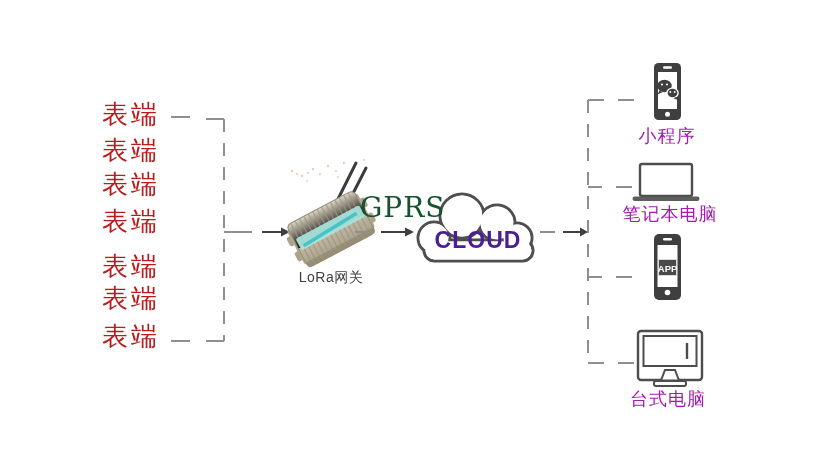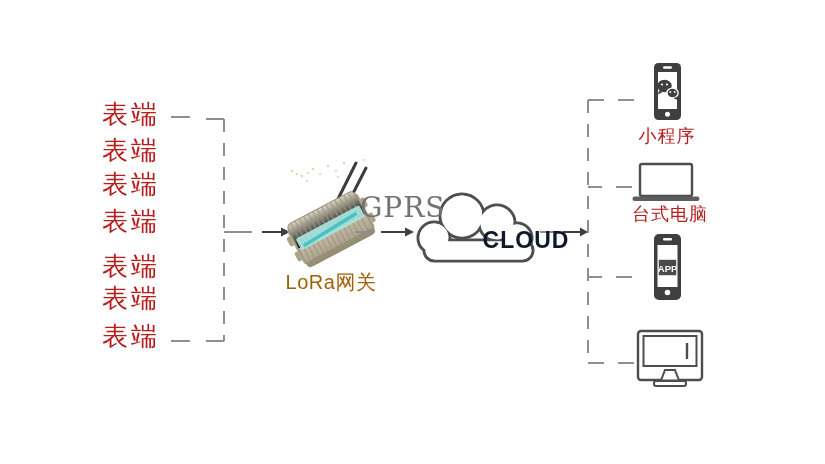--- a/index.html
+++ b/index.html
@@ -8,32 +8,32 @@
     overflow:hidden;font-family:"Liberation Sans","DejaVu Sans",sans-serif;
   }
   .stage svg{position:absolute;left:0;top:0;}
   .lbl{position:absolute;white-space:nowrap;}
   .meter{
     left:102px;font-family:"DejaVu Serif","Liberation Serif",serif;
     font-size:26px;line-height:28px;color:#b91c1c;letter-spacing:3px;
   }
   .gprs{
     left:360px;top:191px;font-family:"DejaVu Serif","Liberation Serif",serif;
-    font-size:28px;color:#737373;letter-spacing:1px;
+    font-size:28px;color:#14532d;letter-spacing:1px;
   }
   .gw-label{
     left:331px;top:269px;transform:translateX(-50%);
-    font-size:20px;color:#a16207;letter-spacing:0.5px;
+    font-size:14px;color:#404040;letter-spacing:0.5px;
   }
   .cloud-label{
     left:478px;top:240px;transform:translate(-50%,-50%);
-    font-size:23px;font-weight:bold;color:#0f172a;letter-spacing:1px;margin-left:48px;
+    font-size:23px;font-weight:bold;color:#4c1d95;letter-spacing:1px;
   }
   .dev-label{
-    transform:translateX(-50%);font-size:18px;color:#b91c1c;letter-spacing:1px;
+    transform:translateX(-50%);font-size:18px;color:#a21caf;letter-spacing:1px;
   }
 </style>
 </head>
 <body>
 
 <div class="stage">
 
   <svg width="825" height="464" viewBox="0 0 825 464">
     <defs>
       <linearGradient id="gwgrad" x1="0" y1="0" x2="0" y2="1">
@@ -177,14 +177,15 @@
   <div class="lbl meter" style="top:207px">表端</div>
   <div class="lbl meter" style="top:252px">表端</div>
   <div class="lbl meter" style="top:284px">表端</div>
   <div class="lbl meter" style="top:322px">表端</div>
 
   <div class="lbl gprs">GPRS</div>
   <div class="lbl gw-label">LoRa网关</div>
   <div class="lbl cloud-label">CLOUD</div>
 
   <div class="lbl dev-label" style="left:667px;top:124px">小程序</div>
-  <div class="lbl dev-label" style="left:670px;top:202px">台式电脑</div>
+  <div class="lbl dev-label" style="left:670px;top:202px">笔记本电脑</div>
+  <div class="lbl dev-label" style="left:668px;top:387px">台式电脑</div>
 </div>
 
 </body></html>

